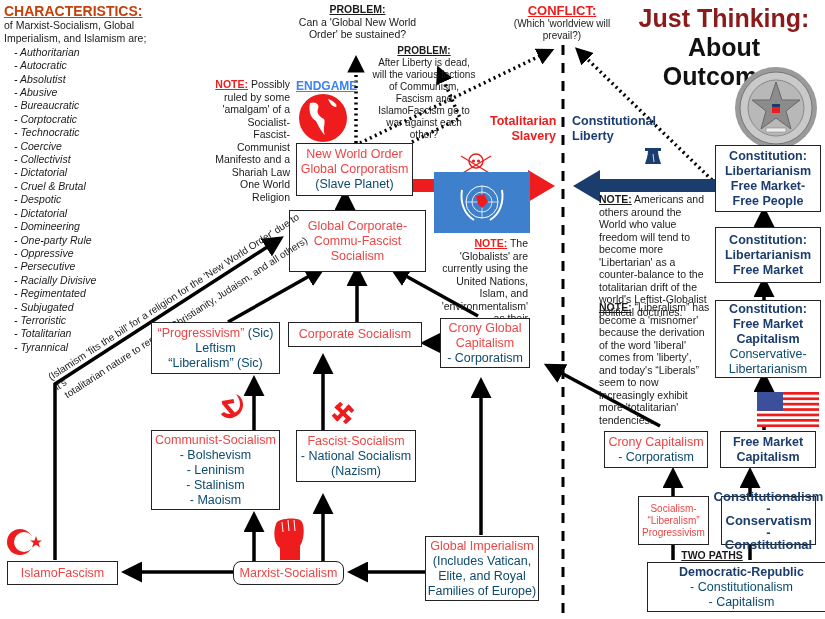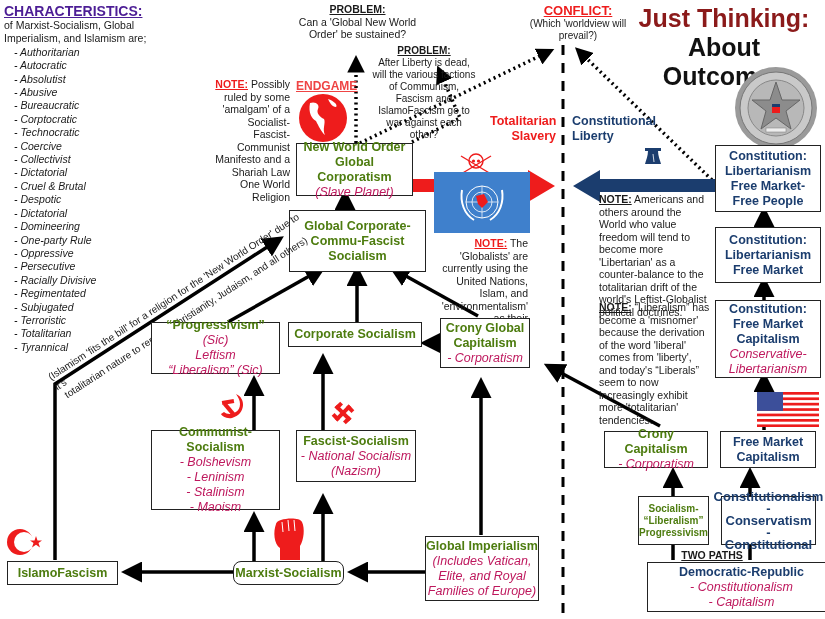--- a/index.html
+++ b/index.html
@@ -1,28 +1,28 @@
 <!DOCTYPE html>
 <html><head>
 <meta charset="utf-8">
 <style>
   html, body { margin: 0; padding: 0; background: #fff; }
   body { width: 825px; height: 619px; position: relative; overflow: hidden; font-family: "Liberation Sans", sans-serif; color: #1a1a1a; }
   .abs { position: absolute; }
   .box { position: absolute; background: #fff; border: 1.5px solid #222; box-sizing: border-box; text-align: center; font-size: 12.5px; line-height: 15px; display: flex; flex-direction: column; justify-content: center; align-items: center; }
-  .red { color: #4d7c0f; font-weight: bold; }
+  .red { color: #ef4444; font-weight: normal; }
   .blue { color: #1b3d6e; font-weight: bold; }
-  .plain { color: #be185d; font-weight: normal; font-style: italic; }
+  .plain { color: #0c4a6e; font-weight: normal; }
   .note { position: absolute; font-size: 10.5px; line-height: 12.5px; color: #1a1a1a; }
   .note-label { text-decoration: underline; font-weight: bold; }
   .note-label.r { color: #ee1c1c; }
   .note-label.k { color: #1a1a1a; }
   .small { font-size: 11px; line-height: 13px; }
   svg.lines { position: absolute; left: 0; top: 0; }
-  .char-title { color: #4c1d95; font-weight: bold; text-decoration: underline; font-size: 14px; }
+  .char-title { color: #c2410c; font-weight: bold; text-decoration: underline; font-size: 14px; }
   .char-list div { font-size: 10.5px; line-height: 13.4px; }
 </style>
 </head>
 <body>
 
 <svg class="lines" width="825" height="619">
   <defs>
     <marker id="ah" markerWidth="6" markerHeight="6" refX="4" refY="3" orient="auto" markerUnits="strokeWidth">
       <path d="M0,0 L6,3 L0,6 z" fill="#000"></path>
     </marker>
@@ -121,29 +121,29 @@
 <div class="note" style="left:290px; top:3px; width:135px; text-align:center;">
   <div class="note-label k">PROBLEM:</div>
   <div style="padding:0 8px;">Can a 'Global New World Order' be sustained?</div>
 </div>
 
 <div class="note" style="left:371px; top:45px; width:106px; text-align:center; font-size:10px; line-height:12px;">
   <div class="note-label k">PROBLEM:</div>
   <div>After Liberty is dead, will the various factions of Communism, Fascism and IslamoFascism go to war against each other?</div>
 </div>
 
-<div class="note" style="left:512px; top:3px; width:100px; text-align:center; font-size:10px; line-height:12px;margin-left:16px;">
+<div class="note" style="left:512px; top:3px; width:100px; text-align:center; font-size:10px; line-height:12px;">
   <div class="note-label r" style="font-size:13px; line-height:15px;">CONFLICT:</div>
   <div>(Which 'worldview will prevail?)</div>
 </div>
 
 <div class="note" style="left:214px; top:78px; width:76px; text-align:right;">
   <span class="note-label r">NOTE:</span><span> Possibly ruled by some 'amalgam' of a Socialist-Fascist-Communist Manifesto and a Shariah Law One World Religion</span>
 </div>
-<div class="abs" style="left:296px; top:79px; font-weight:bold; color:#ef4444; font-size:12px; text-decoration:underline;text-align:center;">ENDGAME</div>
+<div class="abs" style="left:296px; top:79px; font-weight:bold; color:#3b82f6; font-size:12px; text-decoration:underline;text-align:center;">ENDGAME</div>
 
 <svg class="abs" style="left:298px; top:93px;" width="50" height="50" viewBox="0 0 50 50">
   <circle cx="25" cy="25" r="24" fill="#ee1c1c"></circle>
   <path d="M12,10 C18,8 22,12 20,16 C18,20 22,24 26,26 C28,30 24,36 27,42 C24,40 20,32 18,28 C14,26 10,20 12,10 z" fill="#fff"></path>
   <path d="M30,6 C36,8 40,12 38,14 C34,14 32,10 30,6 z" fill="#fff"></path>
 </svg>
 
 <svg class="abs" style="left:457px; top:152px;" width="38" height="24" viewBox="0 0 38 24">
   <g fill="none" stroke="#ee1c1c" stroke-width="1.4">
     <ellipse cx="19" cy="9" rx="7" ry="7"></ellipse>

